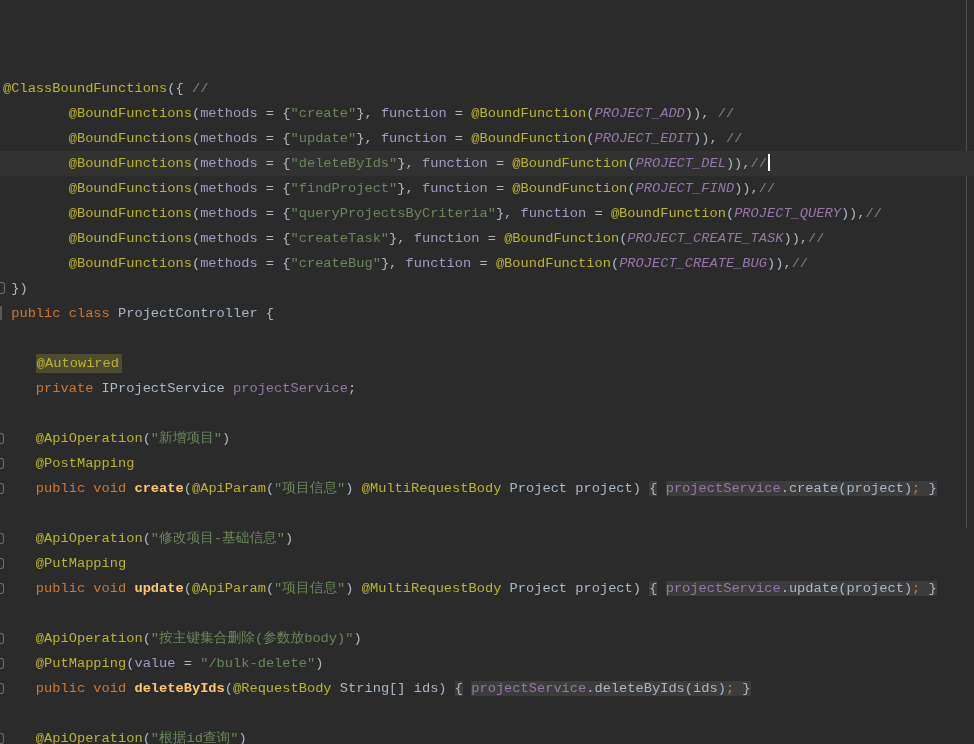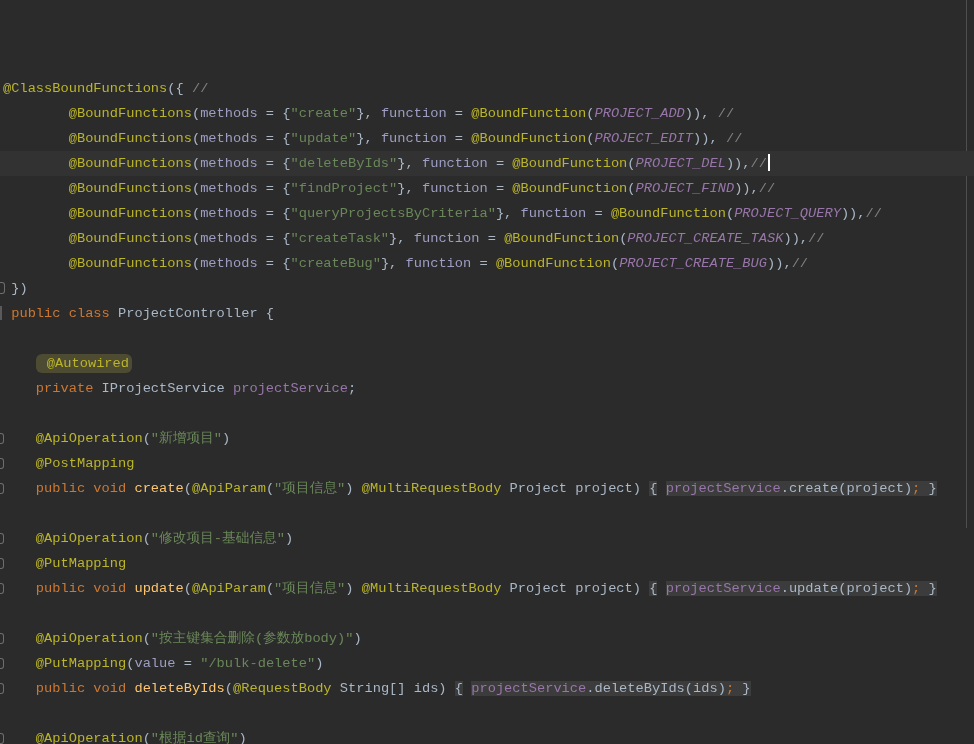--- a/index.html
+++ b/index.html
@@ -22,24 +22,24 @@
 
   
   .tok-t { color: var(--text, #a9b7c6); }
   .tok-a { color: var(--annotation, #bbb529); }
   .tok-k { color: var(--keyword, #cc7832); }
   .tok-s { color: var(--string, #6a8759); }
   .tok-c { color: var(--comment, #808080); }
   .tok-n { color: var(--attribute, #9e9ec4); }
   .tok-C { color: var(--constant, #9876aa); font-style: italic; text-align: center; }
   .tok-f { color: var(--field, #9876aa); text-align: center; }
-  .tok-m { color: var(--method, #ffc66d); font-weight: normal; }
+  .tok-m { color: var(--method, #ffc66d); font-weight: bold; }
 
   .bg-fold { background: var(--fold_bg, #3c3c3c); }
-  .bg-hlw  { background: var(--word_highlight_bg, #4e4b33); padding: 2px 3px 2px 11px; border-radius: 6px; }
+  .bg-hlw  { background: var(--word_highlight_bg, #4e4b33); padding: 2px 3px 2px 1px; }
 
   .caret {
     display: inline-block; width: 2px; height: 17px;
     background: var(--caret, #ffffff);
     vertical-align: text-bottom; margin-left: 1px;
   }
 
   
   .gicon {
     position: absolute; left: 0;

